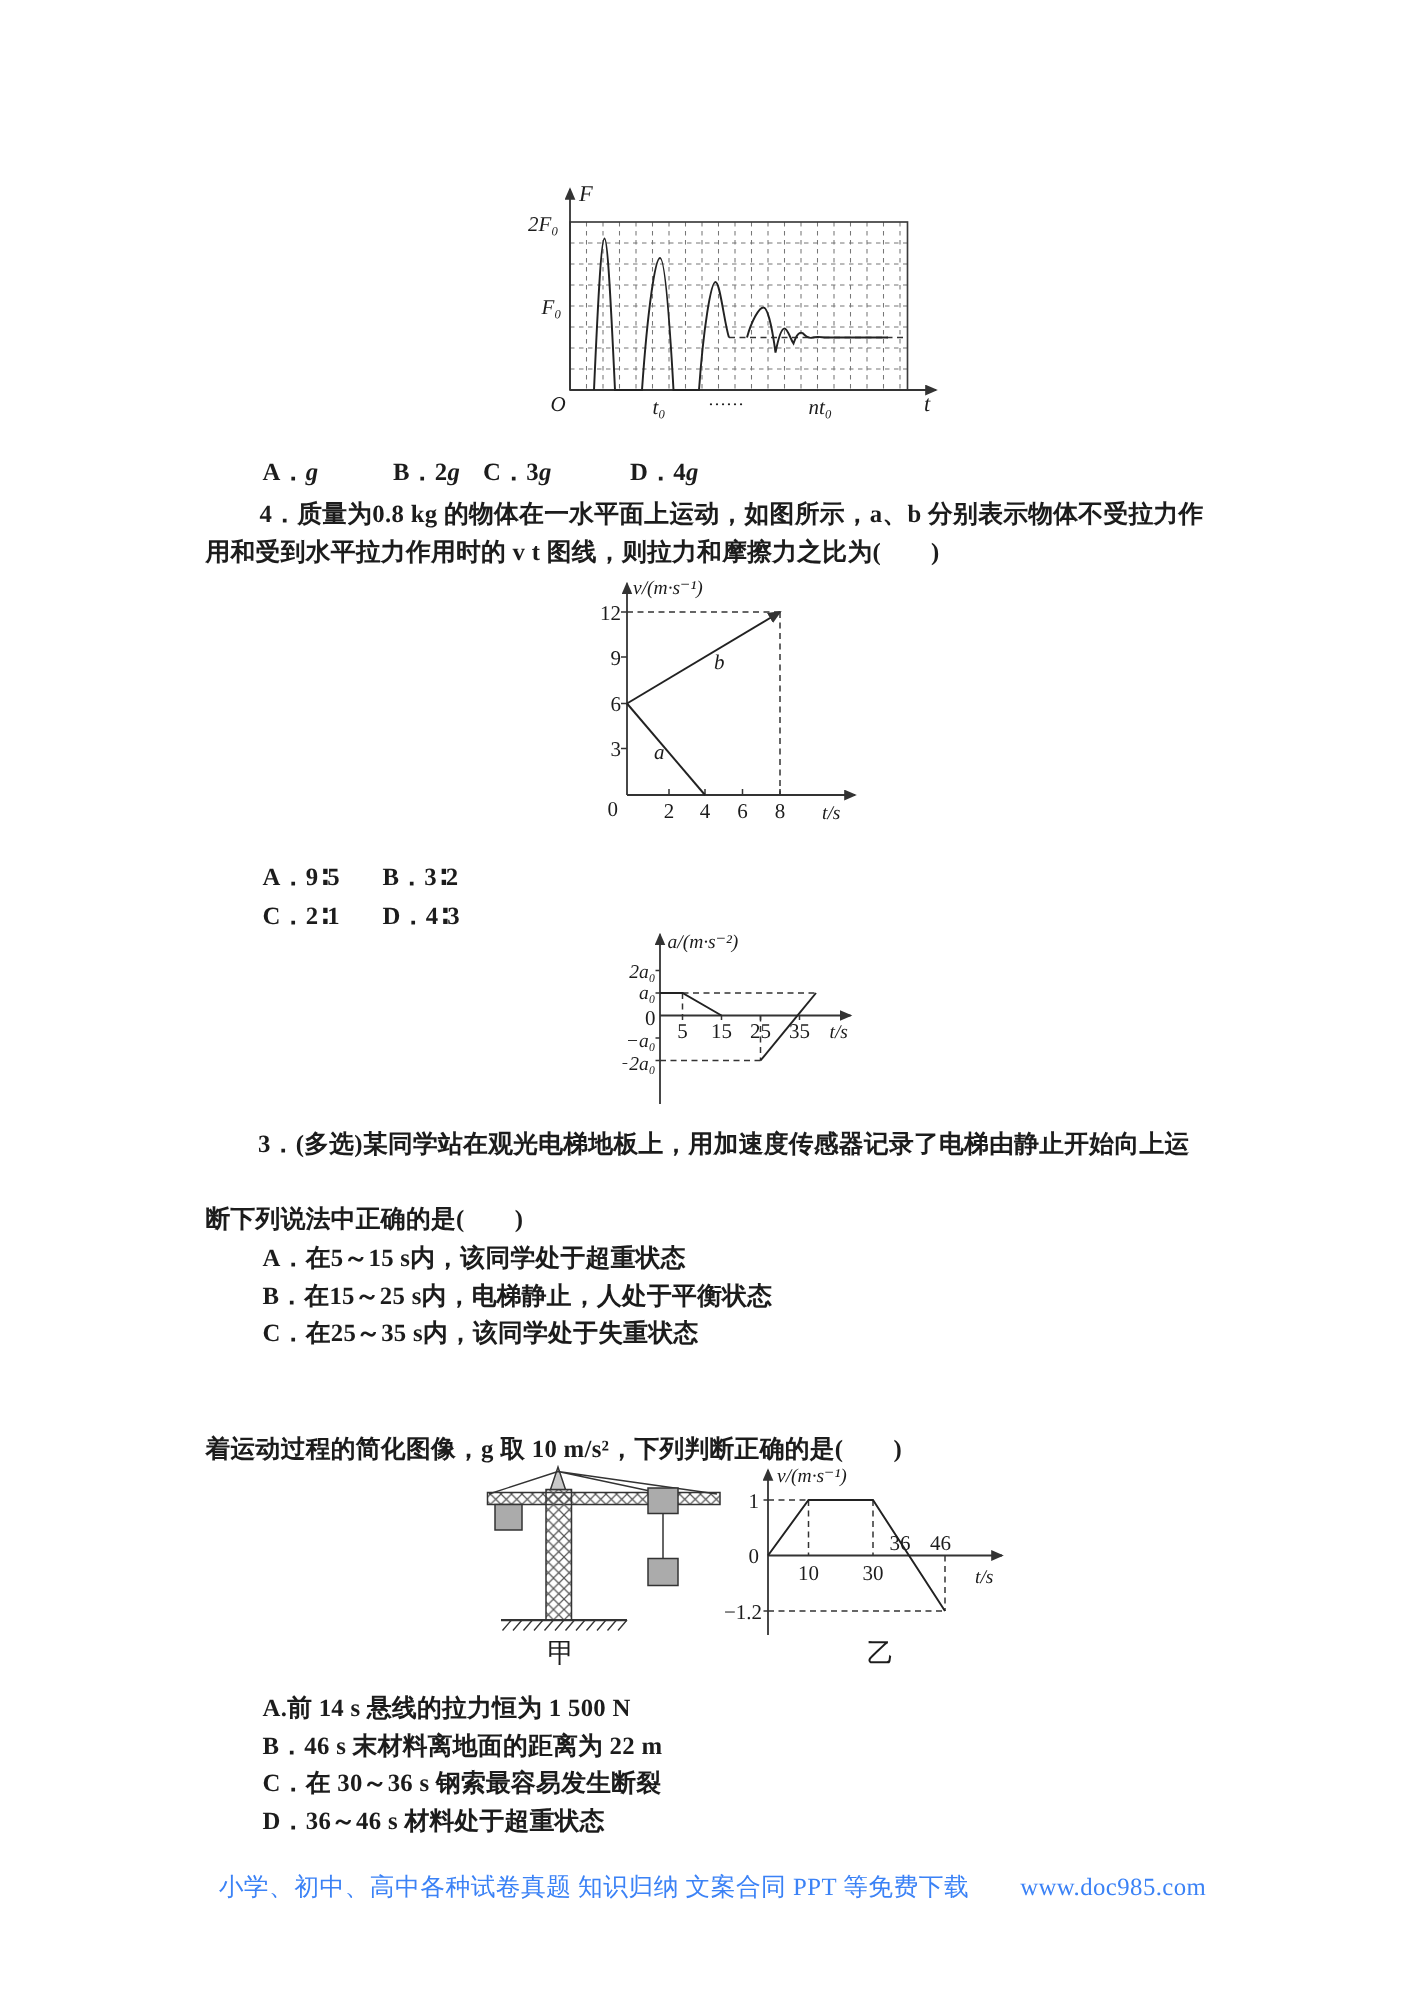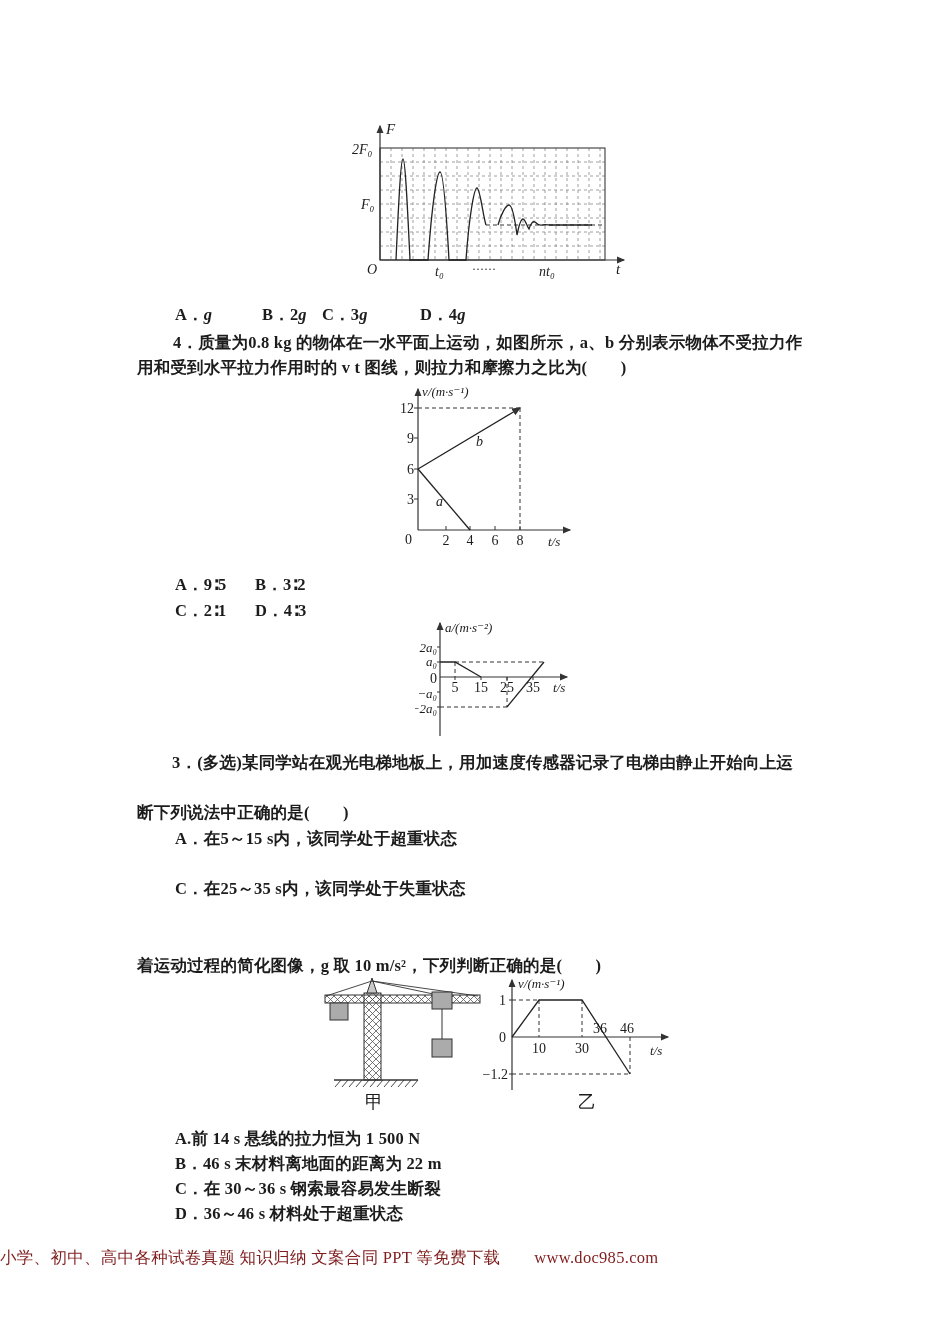--- a/index.html
+++ b/index.html
@@ -6,22 +6,22 @@
   .page{position:relative;width:950px;height:1344px;background:#ffffff;margin:0 auto;
         font-family:"Liberation Serif","DejaVu Serif",serif;color:#1c1c1c;overflow:hidden;}
   .tl{position:absolute;font-size:16.5px;line-height:25px;white-space:nowrap;letter-spacing:.2px;font-weight:bold;}
   .fig{position:absolute;}
   svg text{font-family:"Liberation Serif","DejaVu Serif",serif;fill:#1c1c1c;}
   .it{font-style:italic;}
   .optw87{display:inline-block;width:87px;}
   .optw60{display:inline-block;width:60px;}
   .optw98{display:inline-block;width:98px;}
   .optw80{display:inline-block;width:80px;}
-  .footer{position:absolute;top:1247px;left:0;width:950px;
-          font-size:16.5px;color:#7f1d1d;letter-spacing:.3px;}
+  .footer{position:absolute;top:1247px;left:0;width:950px;text-align:center;
+          font-size:16.5px;color:#3b82f6;letter-spacing:.3px;}
   .footer .site{margin-left:34px;}
 </style>
 </head>
 <body>
 
 <div class="page">
 
   <svg class="fig" style="left:340px;top:118px" width="300" height="170" viewBox="0 0 300 170">
     <defs>
       <marker id="ar1" markerWidth="8" markerHeight="8" refX="6" refY="3" orient="auto">
@@ -119,20 +119,21 @@
     <text x="40" y="74" font-size="14" text-anchor="middle">5</text>
     <text x="66" y="74" font-size="14" text-anchor="middle">15</text>
     <text x="92" y="74" font-size="14" text-anchor="middle">25</text>
     <text x="118" y="74" font-size="14" text-anchor="middle">35</text>
     <text x="138" y="74" font-size="13" class="it">t/s</text>
   </svg>
 
   <div class="tl" style="left:172px;top:750px">3．(多选)某同学站在观光电梯地板上，用加速度传感器记录了电梯由静止开始向上运</div>
   <div class="tl" style="left:137px;top:800px">断下列说法中正确的是(　　)</div>
   <div class="tl" style="left:175px;top:826px">A．在5～15 s内，该同学处于超重状态</div>
+  <div class="tl" style="left:175px;top:851px">B．在15～25 s内，电梯静止，人处于平衡状态</div>
   <div class="tl" style="left:175px;top:876px">C．在25～35 s内，该同学处于失重状态</div>
 
   <div class="tl" style="left:137px;top:953px">着运动过程的简化图像，g 取 10 m/s²，下列判断正确的是(　　)</div>
 
   <svg class="fig" style="left:320px;top:975px" width="175" height="140" viewBox="0 0 175 140">
     <defs>
       <pattern id="lat" width="7" height="7" patternUnits="userSpaceOnUse">
         <path d="M0 0L7 7M7 0L0 7" stroke="#555" stroke-width="0.8"></path>
       </pattern>
     </defs>

